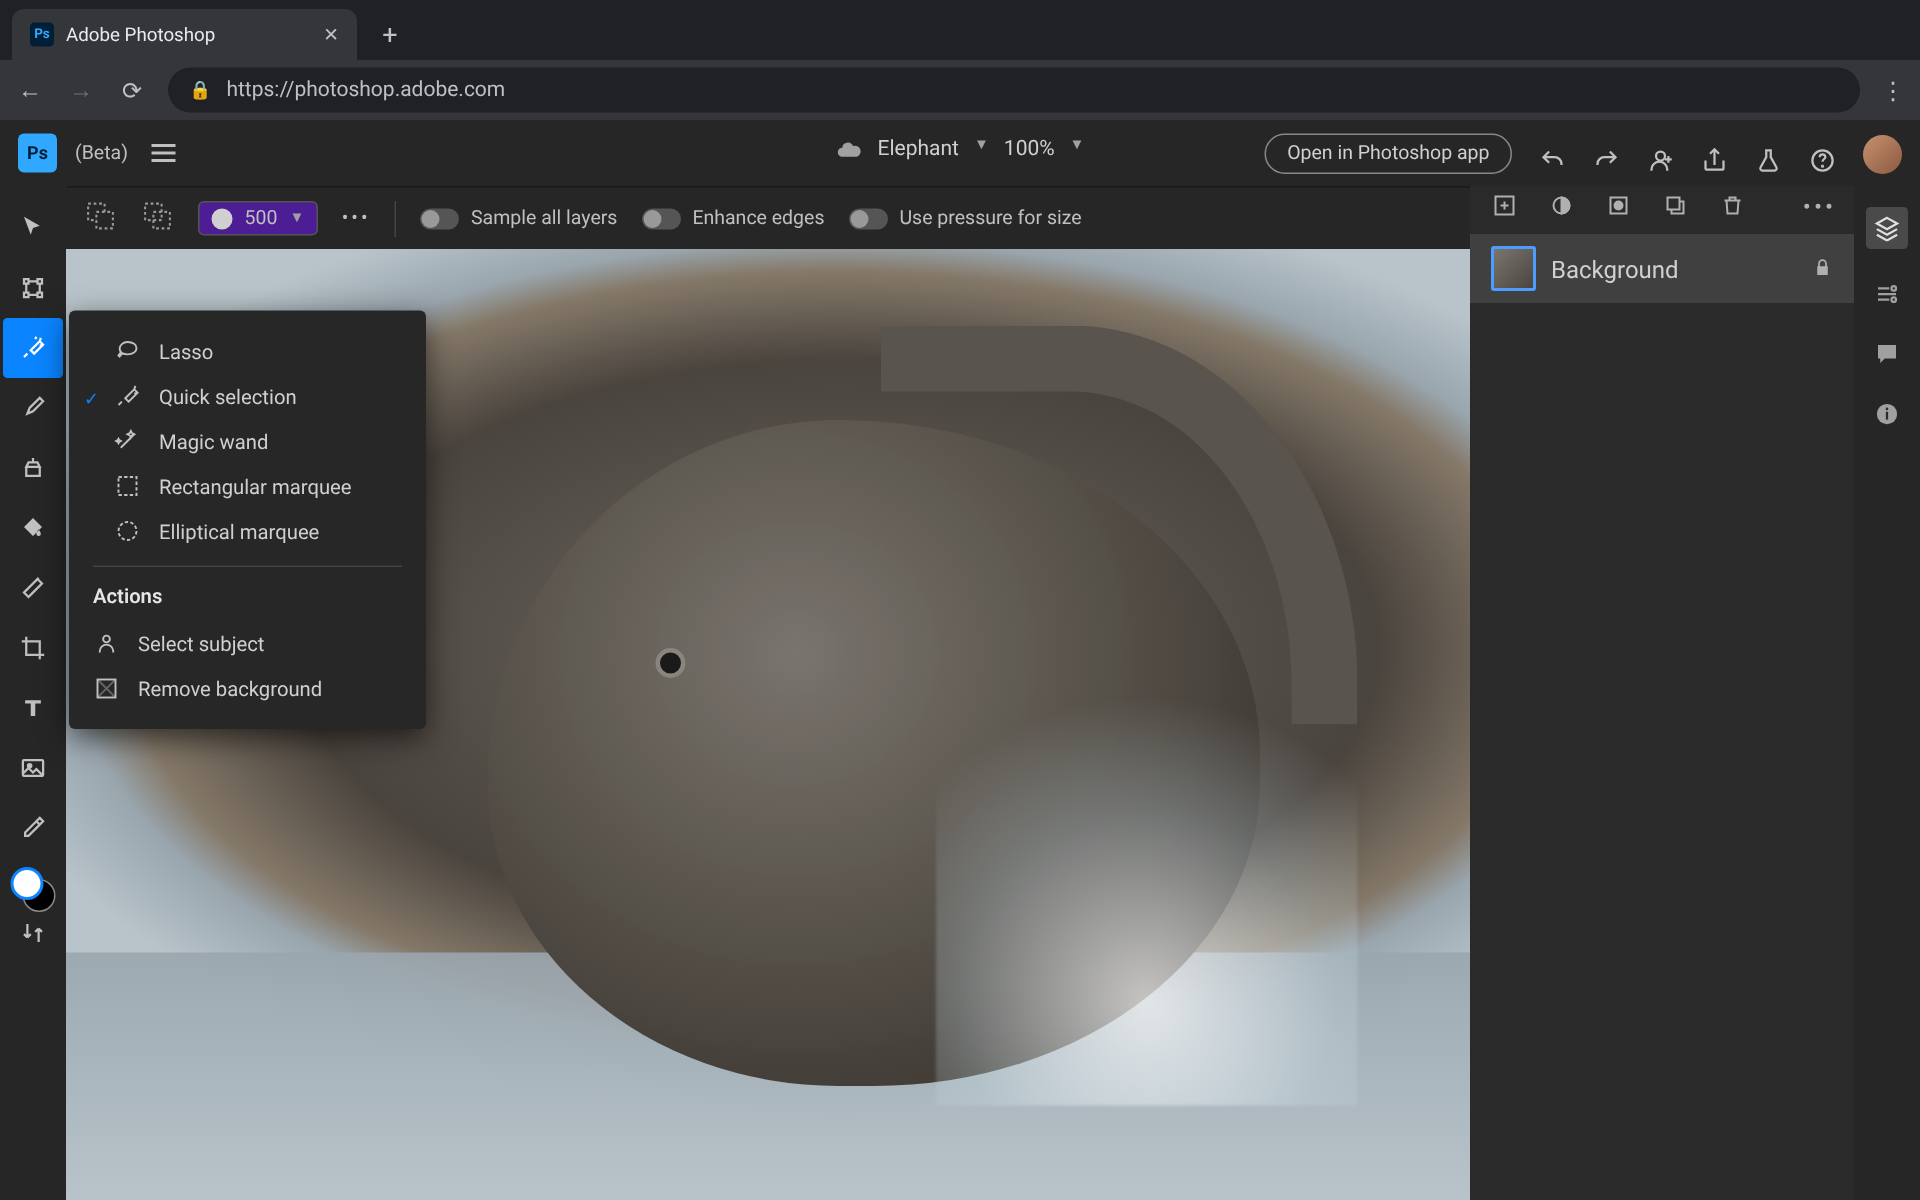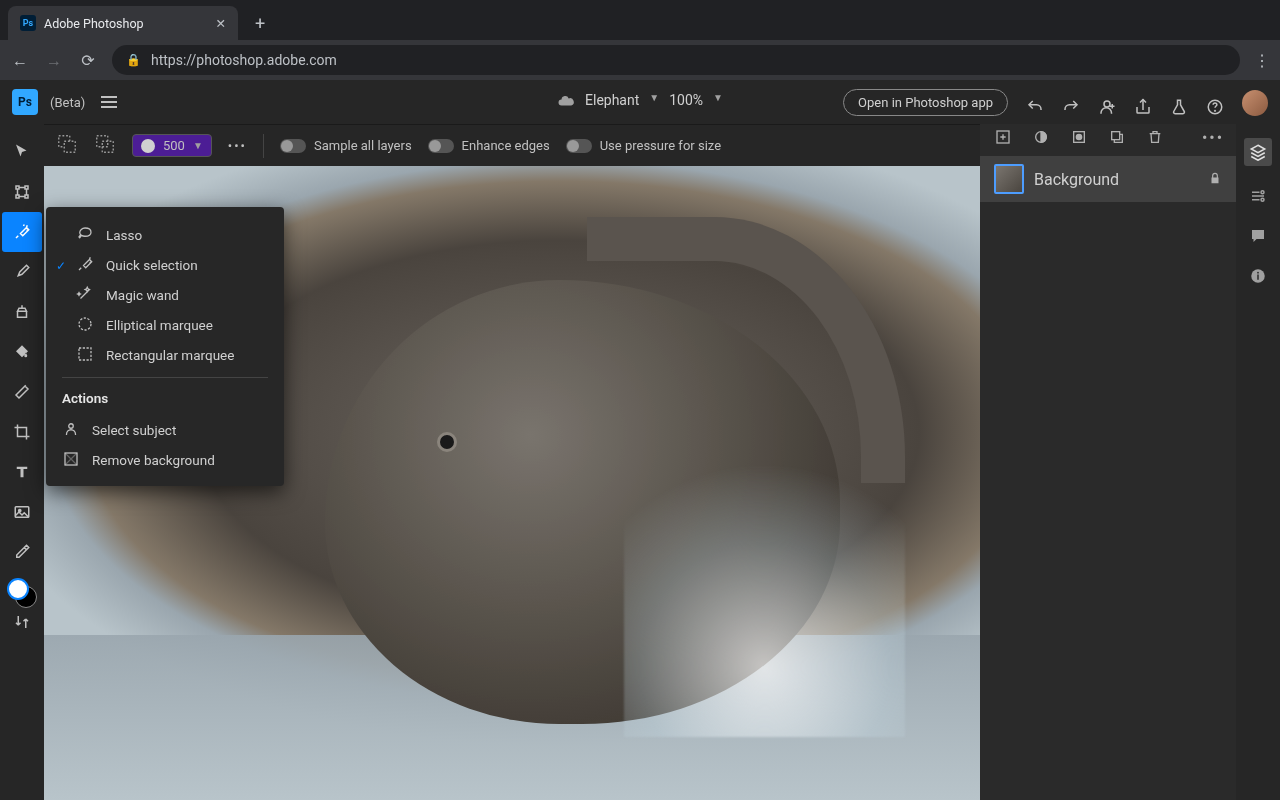--- a/index.html
+++ b/index.html
@@ -284,32 +284,32 @@
     <span class="ico">
         <svg width="18" height="18" viewBox="0 0 24 24" fill="none" stroke="currentColor" stroke-width="1.7">
           <path d="M6 18L18 6M15 3l1 2 2 1-2 1-1 2-1-2-2-1 2-1zM4 10l.7 1.3L6 12l-1.3.7L4 14l-.7-1.3L2 12l1.3-.7z"></path>
         </svg>
       </span>
     <span>Magic wand</span>
   </div>
   <div class="item">
     <span class="ico">
         <svg width="18" height="18" viewBox="0 0 24 24" fill="none" stroke="currentColor" stroke-width="1.7" stroke-dasharray="3 2">
+          <rect x="4" y="4" width="16" height="16"></rect>
+        </svg>
+      </span>
+    <span>Rectangular marquee</span>
+  </div>
+  <div class="item">
+    <span class="ico">
+        <svg width="18" height="18" viewBox="0 0 24 24" fill="none" stroke="currentColor" stroke-width="1.7" stroke-dasharray="3 2">
           <circle cx="12" cy="12" r="8"></circle>
         </svg>
       </span>
     <span>Elliptical marquee</span>
-  </div>
-  <div class="item">
-    <span class="ico">
-        <svg width="18" height="18" viewBox="0 0 24 24" fill="none" stroke="currentColor" stroke-width="1.7" stroke-dasharray="3 2">
-          <rect x="4" y="4" width="16" height="16"></rect>
-        </svg>
-      </span>
-    <span>Rectangular marquee</span>
   </div>
   <div class="divider"></div>
   <div class="section-title">Actions</div>
   <div class="item">
     <span class="ico" style="margin-left:-14px;">
         <svg width="18" height="18" viewBox="0 0 24 24" fill="none" stroke="currentColor" stroke-width="1.7">
           <circle cx="12" cy="8" r="3"></circle>
           <path d="M6 20v-1a6 6 0 0112 0v1"></path>
         </svg>
       </span>

